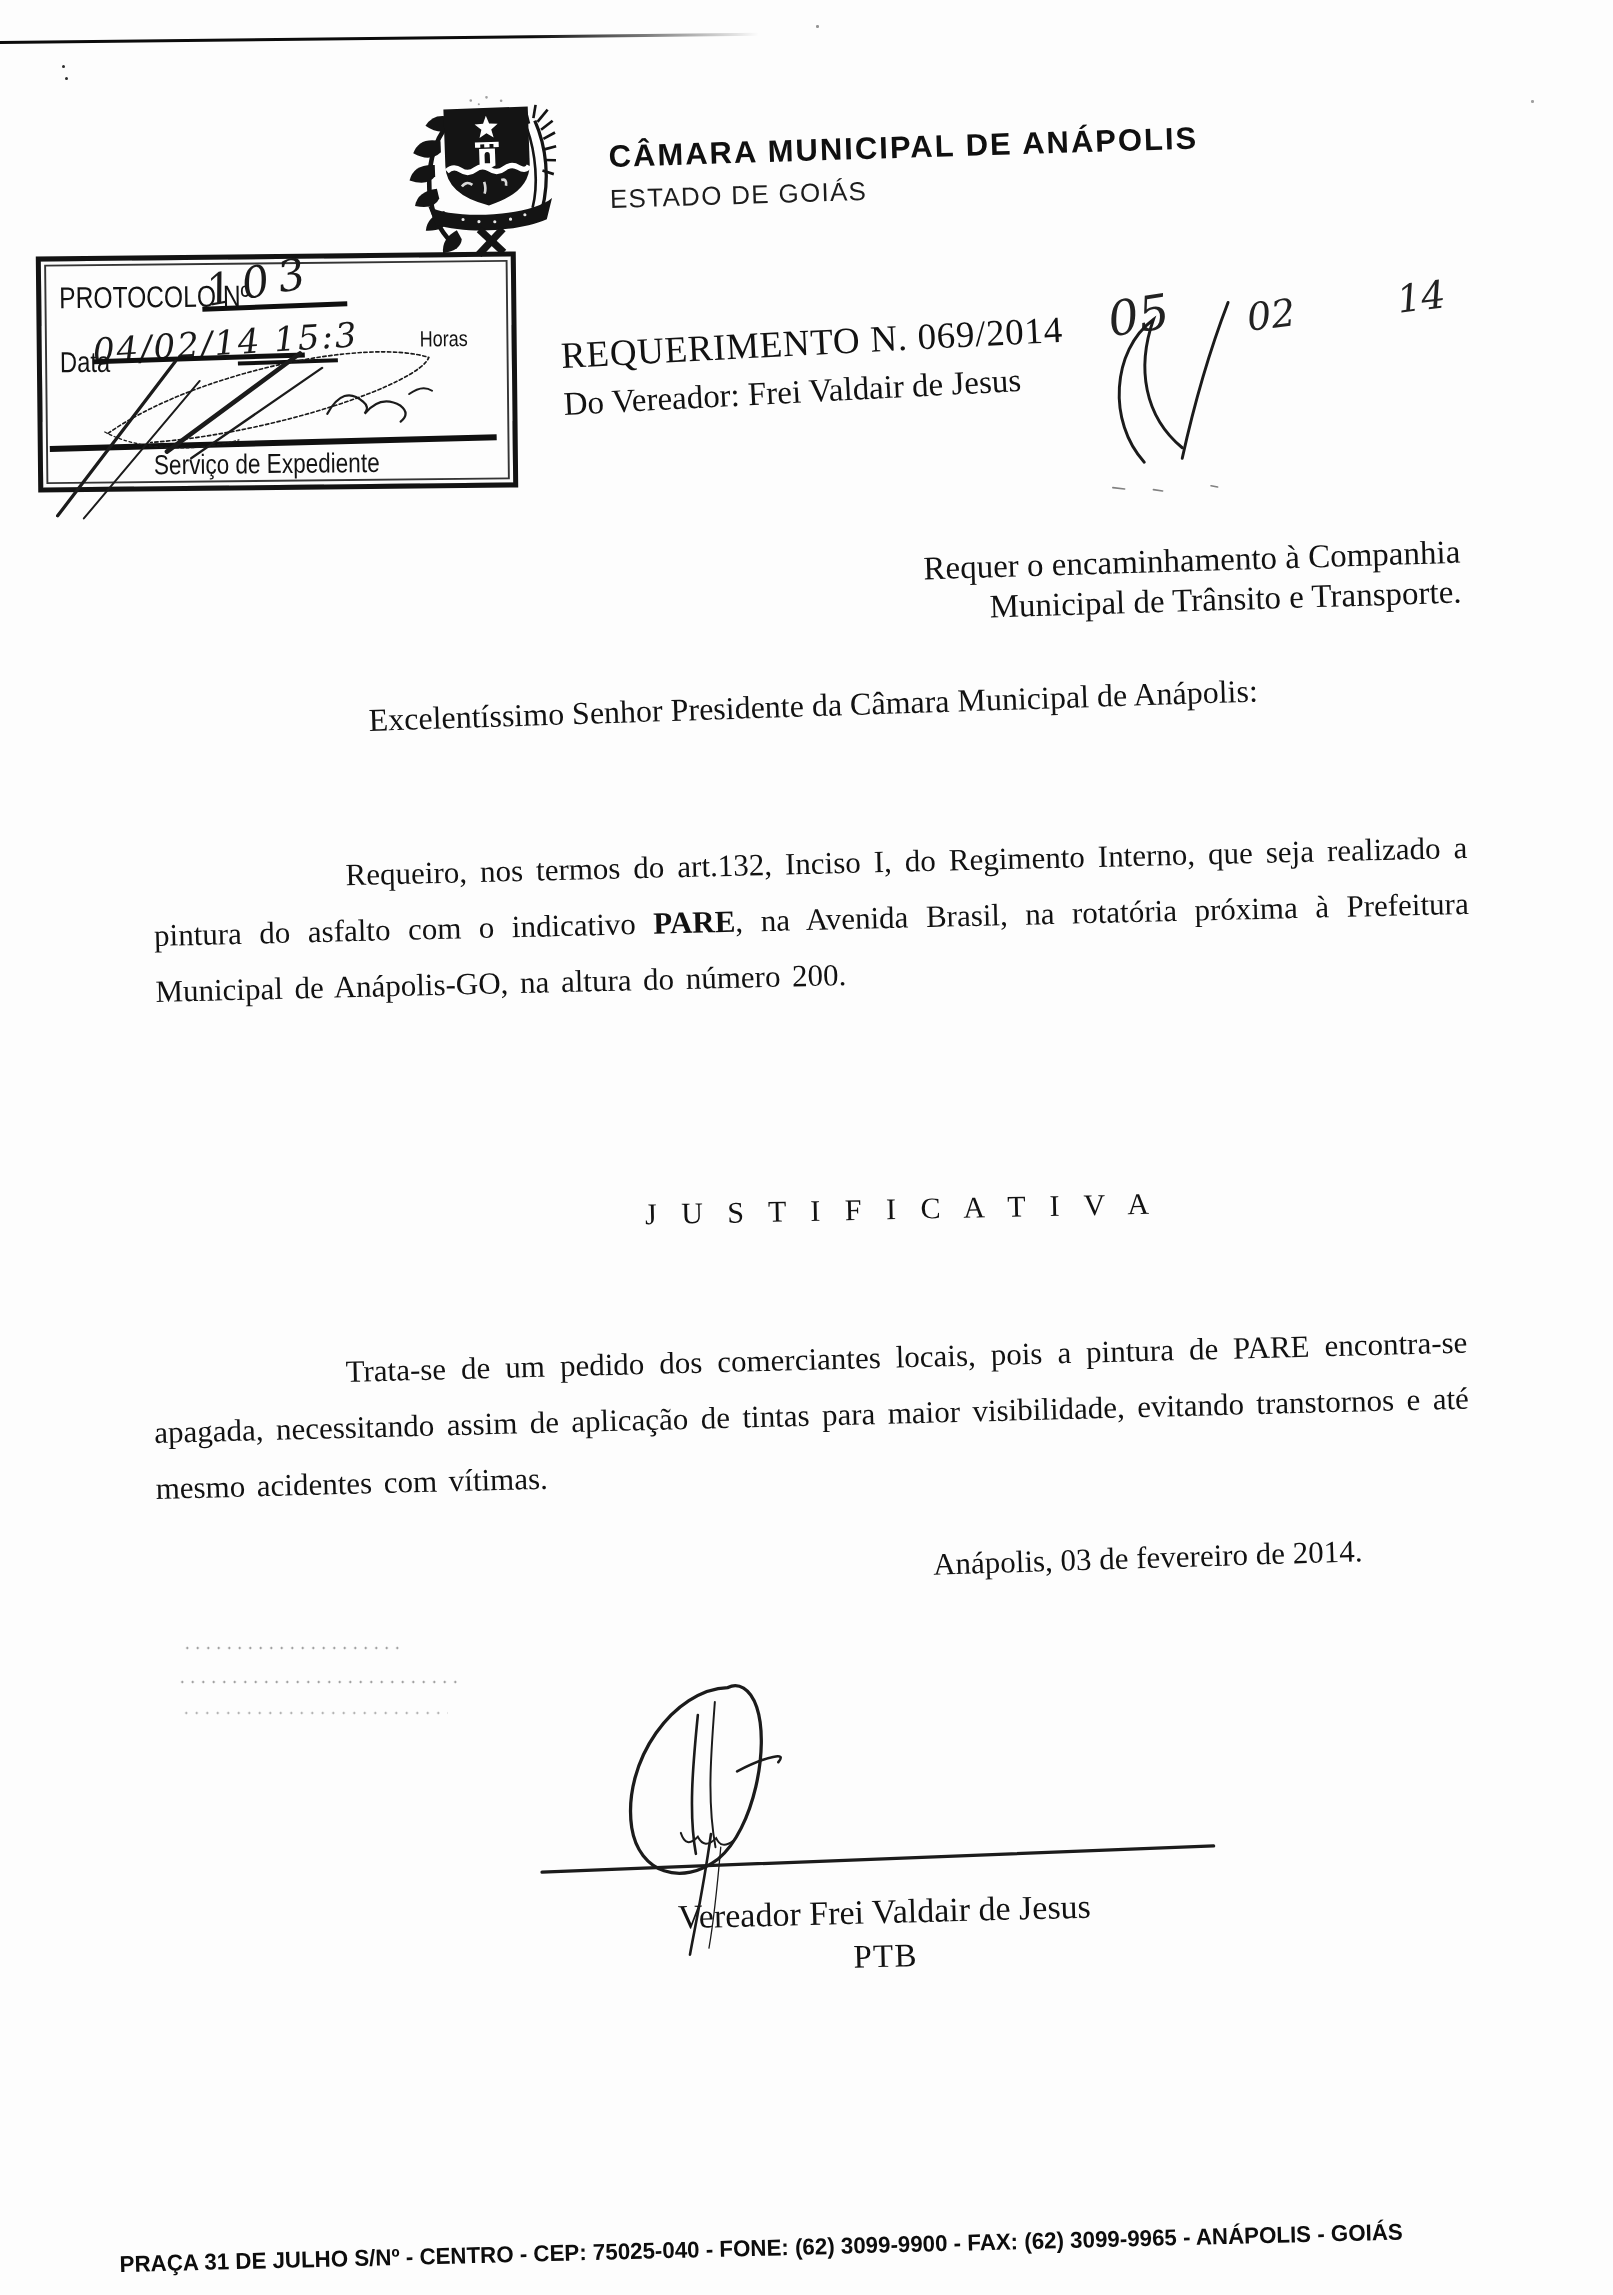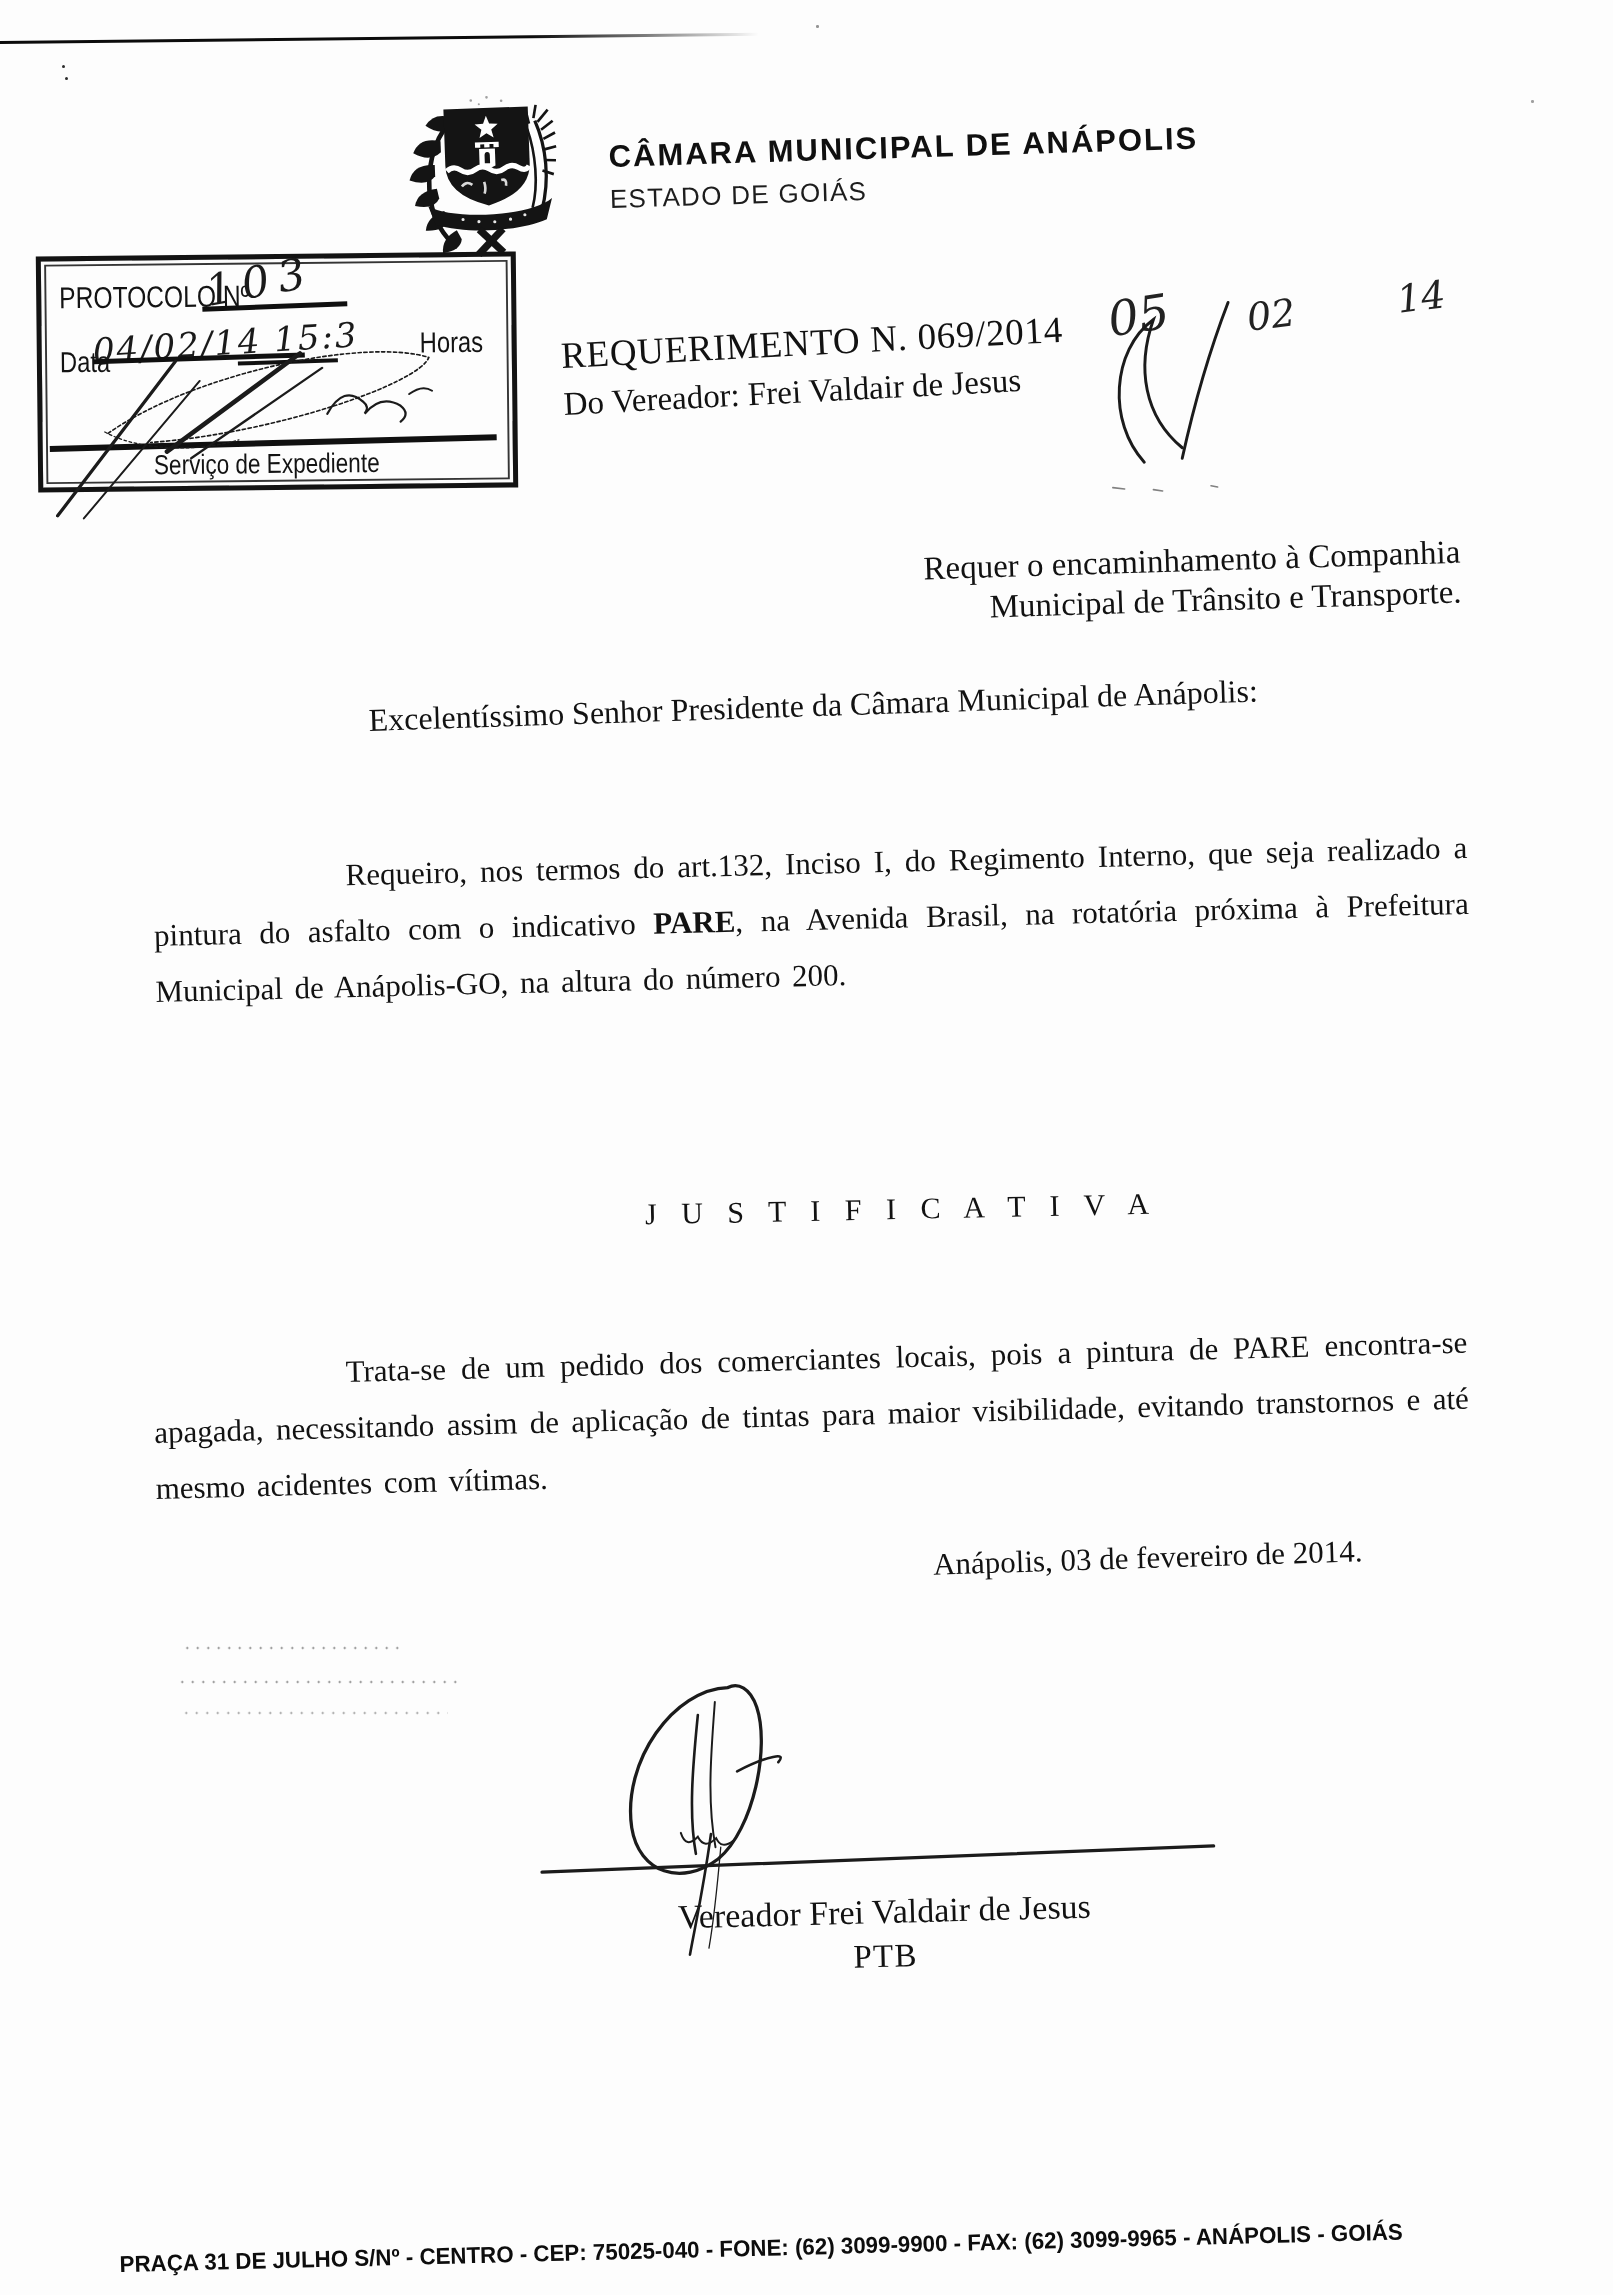--- a/index.html
+++ b/index.html
@@ -22,21 +22,21 @@
   
   .stamp{
     position:absolute;left:37px;top:254px;width:470px;height:226px;
     border:5.9px solid #131313;transform:rotate(-0.6deg);
     box-shadow:inset 0 0 0 3.3px #fcfcfc, inset 0 0 0 5.2px rgba(18,18,18,.85);
     font-family:"Liberation Sans",sans-serif;color:#131313;
   }
   .stamp-label{display:inline-block;transform:scaleX(.82);transform-origin:left center;white-space:nowrap;}
   .st-protocolo{position:absolute;left:18.3px;top:19.6px;font-size:30px;}
   .st-data{position:absolute;left:18.3px;top:85px;font-size:29px;}
-  .st-horas{position:absolute;left:378px;top:69px;font-size:29px;}
+  .st-horas{position:absolute;left:378px;top:69px;font-size:22px;}
   .st-servico{position:absolute;left:111px;top:189px;font-size:27.5px;}
   .hw{font-family:"DejaVu Serif",serif;font-style:italic;color:#1a1a1a;}
   .st-num{position:absolute;left:164px;top:-2.6px;font-size:43px;letter-spacing:9.2px;transform:rotate(-10deg);}
   .st-date{position:absolute;left:51px;top:63px;font-size:34px;letter-spacing:2px;transform:rotate(-3deg);white-space:nowrap;}
   .st-line{position:absolute;background:#101010;}
   .ul1{left:161px;top:45px;width:145px;height:5.2px;transform:rotate(-1.6deg);}
   .ul2{left:52px;top:96px;width:211px;height:5.2px;transform:rotate(-1.2deg);}
   .ul2b{left:196px;top:101px;width:100px;height:3.9px;transform:rotate(-1.2deg);}
   .divider{left:6.5px;top:181px;width:447px;height:5.9px;transform:rotate(-0.9deg);}
   

